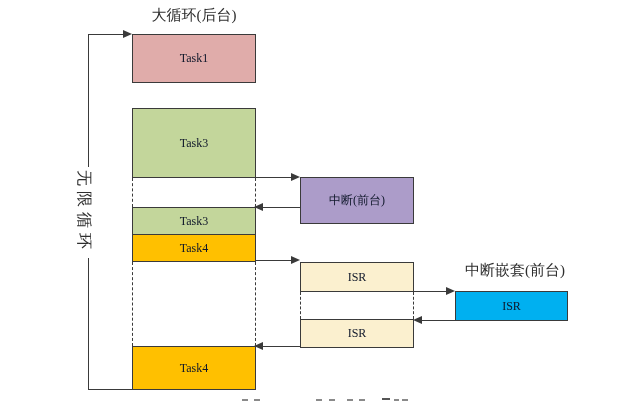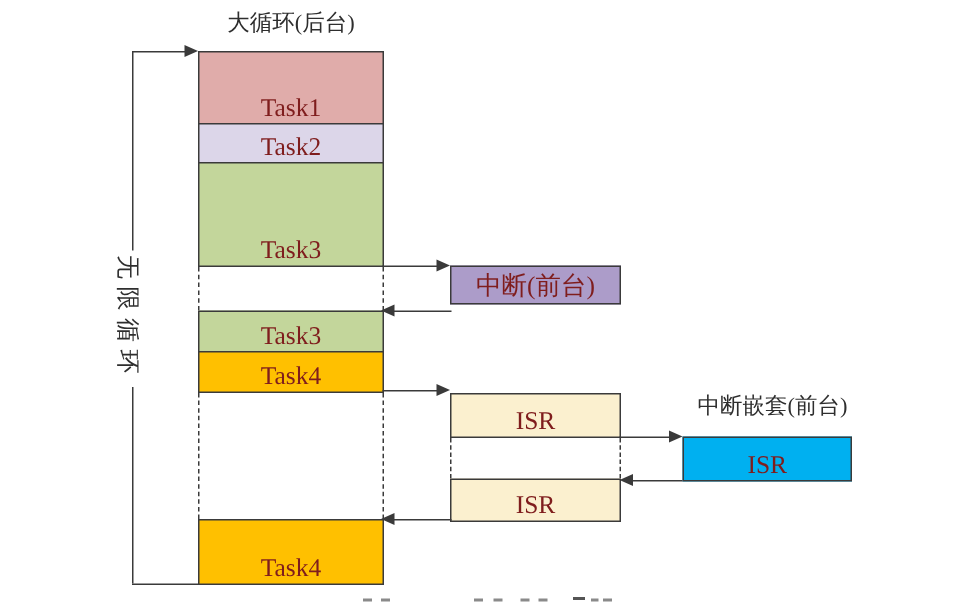--- a/index.html
+++ b/index.html
@@ -11,24 +11,24 @@
     font-family:"Liberation Serif","DejaVu Serif",serif;
     color:#333333;
     padding-left:20px;
   }
   
   .box{
     position:absolute;
     box-sizing:border-box;
     border:1px solid #3a3a3a;
     display:flex;
-    align-items:flex-end;
+    align-items:center;
     justify-content:center;
-    font-size:17px;
-    color:#7f1d1d;
+    font-size:12px;
+    color:#0f172a;
   }
   
   .hline{position:absolute;height:1px;background:#3a3a3a;}
   
   .vline{position:absolute;width:1px;background:#3a3a3a;}
   
   .vdash{position:absolute;width:0;border-left:1px dashed #3a3a3a;}
   
   .ah{position:absolute;width:0;height:0;}
   .ah-r{border-top:4px solid transparent;border-bottom:4px solid transparent;border-left:9px solid #3a3a3a;}
@@ -64,23 +64,20 @@
   <div class="vline" style="left:88px;top:34px;height:133px;"></div>
   <div class="vline" style="left:88px;top:258px;height:131px;"></div>
   <div class="loop-label">无限循环</div>
   <div class="hline" style="left:88px;top:34px;width:36px;"></div>
   <div class="ah ah-r" style="left:123px;top:30px;"></div>
   <div class="hline" style="left:88px;top:389px;width:45px;"></div>
 
   <div class="box" style="left: 132px; top: 34px; width: 124px; height: 49px; background: rgb(224, 172, 170);">
     <span>Task1</span>
   </div>
-  <div class="box" style="left: 132px; top: 82px; width: 124px; height: 27px; background: rgb(220, 214, 233);">
-    <span>Task2</span>
-  </div>
   <div class="box" style="left: 132px; top: 108px; width: 124px; height: 70px; background: rgb(195, 214, 155);">
     <span>Task3</span>
   </div>
 
   <div class="vdash" style="left:132px;top:178px;height:29px;"></div>
   <div class="vdash" style="left:255px;top:178px;height:29px;"></div>
 
   <div class="box" style="left: 132px; top: 207px; width: 124px; height: 28px; background: rgb(195, 214, 155);">
     <span>Task3</span>
   </div>
@@ -88,21 +85,21 @@
     <span>Task4</span>
   </div>
 
   <div class="vdash" style="left:132px;top:262px;height:84px;"></div>
   <div class="vdash" style="left:255px;top:262px;height:84px;"></div>
 
   <div class="box" style="left: 132px; top: 346px; width: 124px; height: 44px; background: rgb(255, 192, 0);">
     <span>Task4</span>
   </div>
 
-  <div class="box" style="left: 300px; top: 177px; width: 114px; height: 26px; background: rgb(172, 156, 201);">
+  <div class="box" style="left: 300px; top: 177px; width: 114px; height: 47px; background: rgb(172, 156, 201);">
     <span>中断(前台)</span>
   </div>
 
   <div class="hline" style="left:255px;top:177px;width:37px;"></div>
   <div class="ah ah-r" style="left:291px;top:173px;"></div>
 
   <div class="hline" style="left:262px;top:207px;width:39px;"></div>
   <div class="ah ah-l" style="left:254px;top:203px;"></div>
 
   <div class="box" style="left: 300px; top: 262px; width: 114px; height: 30px; background: rgb(251, 240, 207);">

